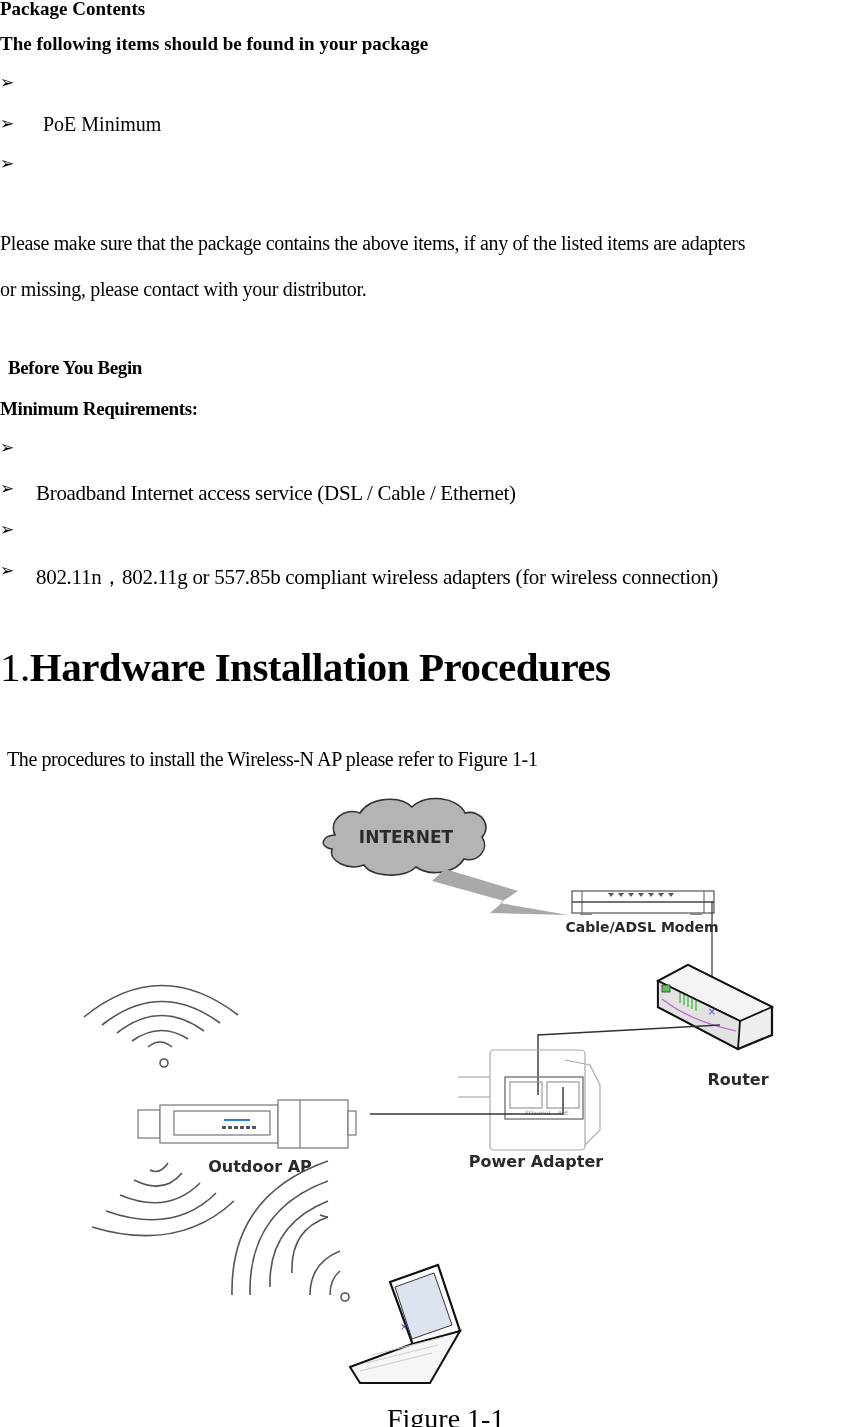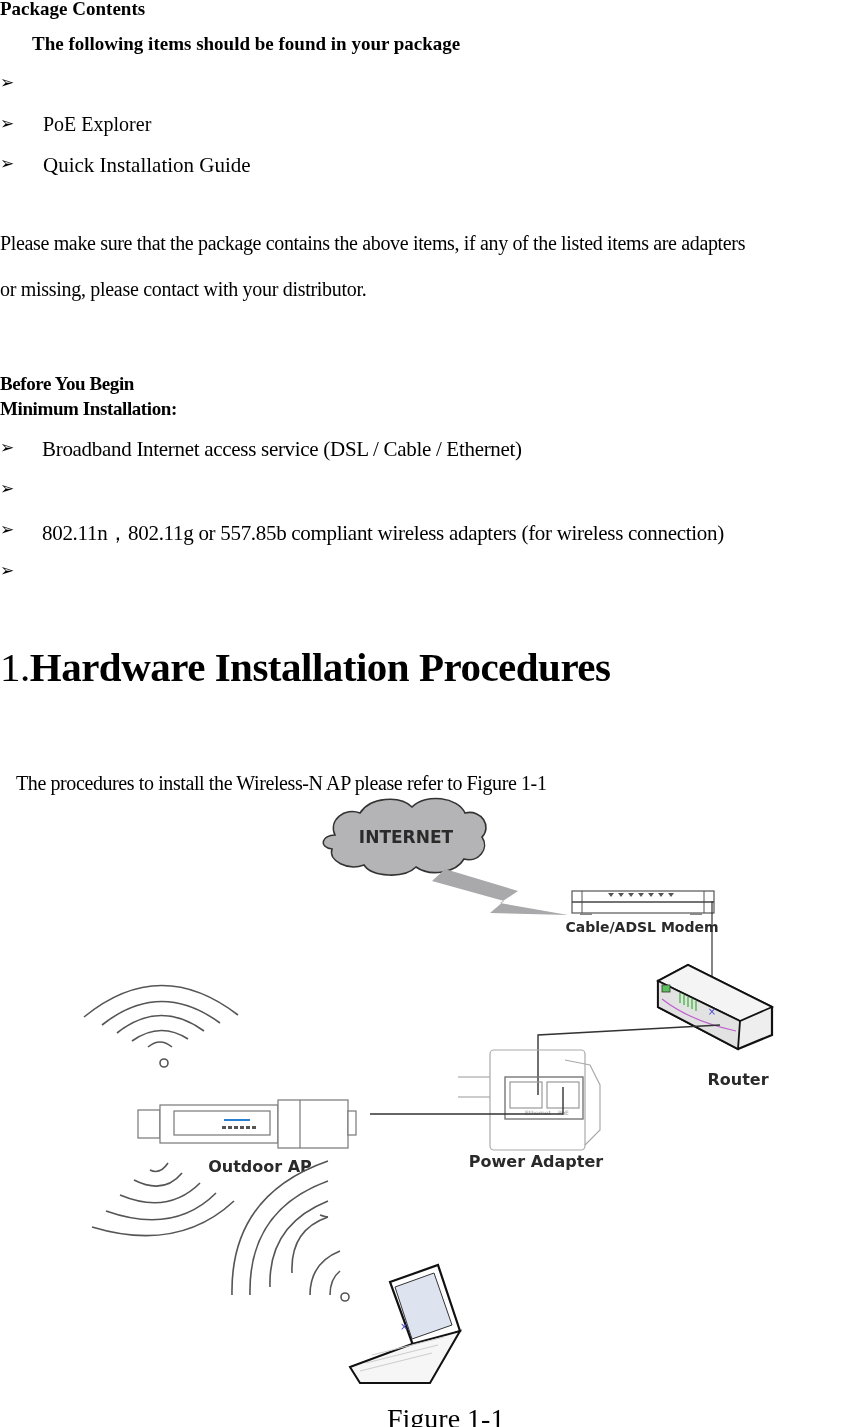--- a/index.html
+++ b/index.html
@@ -6,73 +6,72 @@
   body {
     width: 864px; height: 1427px; position: relative; overflow: hidden;
     font-family: "Liberation Serif", "DejaVu Serif", serif; color: #000;
   }
   .abs { position: absolute; white-space: nowrap; }
   .h-bold { font-weight: bold; font-size: 19px; }
   .body-text { font-size: 20px; }
   .bullet { position: absolute; left: 0; font-size: 17px; }
   .bullet-text { position: absolute; left: 43px; }
   .req { font-size: 21px; letter-spacing: -0.3px; }
-  .req .bullet-text { left: 42px; }
+  .req .bullet-text { left: 36px; margin-top: 44px; }
   .chapter { font-size: 41px; }
   .chapter .num { font-weight: normal; }
   .chapter .title { font-weight: bold; }
   .diagram { position: absolute; left: 60px; top: 785px; width: 760px; height: 610px; }
   .diagram svg { width: 100%; height: 100%; }
   .lbl { font-family: "DejaVu Sans", sans-serif; font-weight: bold; fill: #2a2a2a; }
   .caption { font-size: 28px; }
 </style>
 </head>
 <body>
 
 <div class="abs h-bold" style="left:0; top:-2px;">Package Contents</div>
-<div class="abs h-bold" style="left:0; top:33px;padding-left:32px;">The following items should be found in your package</div>
+<div class="abs h-bold" style="left:0; top:33px;">The following items should be found in your package</div>
 
 <div class="abs body-text" style="left:0; top:72px; width:800px; height:26px;">
   <span class="bullet">➢</span>
 </div>
 <div class="abs body-text" style="left:0; top:113px; width:800px; height:26px;">
   <span class="bullet">➢</span>
-  <span class="bullet-text">PoE Explorer</span>
+  <span class="bullet-text">PoE Minimum</span>
 </div>
 <div class="abs body-text" style="left:0; top:153px; width:800px; height:26px; font-size:21px;">
   <span class="bullet">➢</span>
-  <span class="bullet-text">Quick Installation Guide</span>
 </div>
 
 <div class="abs body-text" style="left:0; top:232px; letter-spacing:-0.35px;">Please make sure that the package contains the above items, if any of the listed items are adapters</div>
 <div class="abs body-text" style="left:0; top:278px; letter-spacing:-0.3px;text-align:center;">or missing, please contact with your distributor.</div>
 
-<div class="abs h-bold" style="left:0; top:357px; letter-spacing:-0.4px;margin-top:16px;">Before You Begin</div>
-<div class="abs h-bold" style="left:0; top:398px; letter-spacing:-0.4px;">Minimum Installation:</div>
+<div class="abs h-bold" style="left:8px; top:357px; letter-spacing:-0.4px;">Before You Begin</div>
+<div class="abs h-bold" style="left:0; top:398px; letter-spacing:-0.4px;">Minimum Requirements:</div>
 
 <div class="abs req" style="left:0; top:437px; width:860px; height:28px;">
   <span class="bullet">➢</span>
   <span class="bullet-text">Broadband Internet access service (DSL / Cable / Ethernet)</span>
 </div>
 <div class="abs req" style="left:0; top:478px; width:860px; height:28px;">
   <span class="bullet">➢</span>
 </div>
 <div class="abs req" style="left:0; top:519px; width:860px; height:28px;">
   <span class="bullet">➢</span>
   <span class="bullet-text">802.11n，802.11g or 557.85b compliant wireless adapters (for wireless connection)</span>
 </div>
 <div class="abs req" style="left:0; top:560px; width:860px; height:28px;">
   <span class="bullet">➢</span>
 </div>
 
 <div class="abs chapter" style="left:0; top:643px; letter-spacing:-0.5px;">
   <span class="num">1.</span><span class="title">Hardware Installation Procedures</span>
 </div>
 
-<div class="abs body-text" style="left:16px; top:748px; letter-spacing:-0.4px;margin-top:24px;">The procedures to install the Wireless-N AP please refer to Figure 1-1</div>
+<div class="abs body-text" style="left:7px; top:748px; letter-spacing:-0.4px;">The procedures to install the Wireless-N AP please refer to Figure 1-1</div>
 
 <div class="diagram">
   <svg viewBox="0 0 760 610" xmlns="http://www.w3.org/2000/svg">
 
     <g>
       <path d="M275 50 C268 35 285 22 300 28 C310 12 340 10 352 22 C366 8 398 12 405 28 C422 24 432 42 422 52 C430 64 418 78 404 74 C396 88 370 92 356 82 C344 94 312 92 304 80 C288 86 268 76 272 64 C258 62 262 50 275 50 Z" fill="#b4b4b6" stroke="#333" stroke-width="1.6"></path>
       <text x="346" y="58" text-anchor="middle" class="lbl" font-size="17">INTERNET</text>
     </g>
 
     <path d="M385 84 L458 106 L440 118 L508 130 L430 128 L444 116 L372 96 Z" fill="#a9a9ab"></path>

